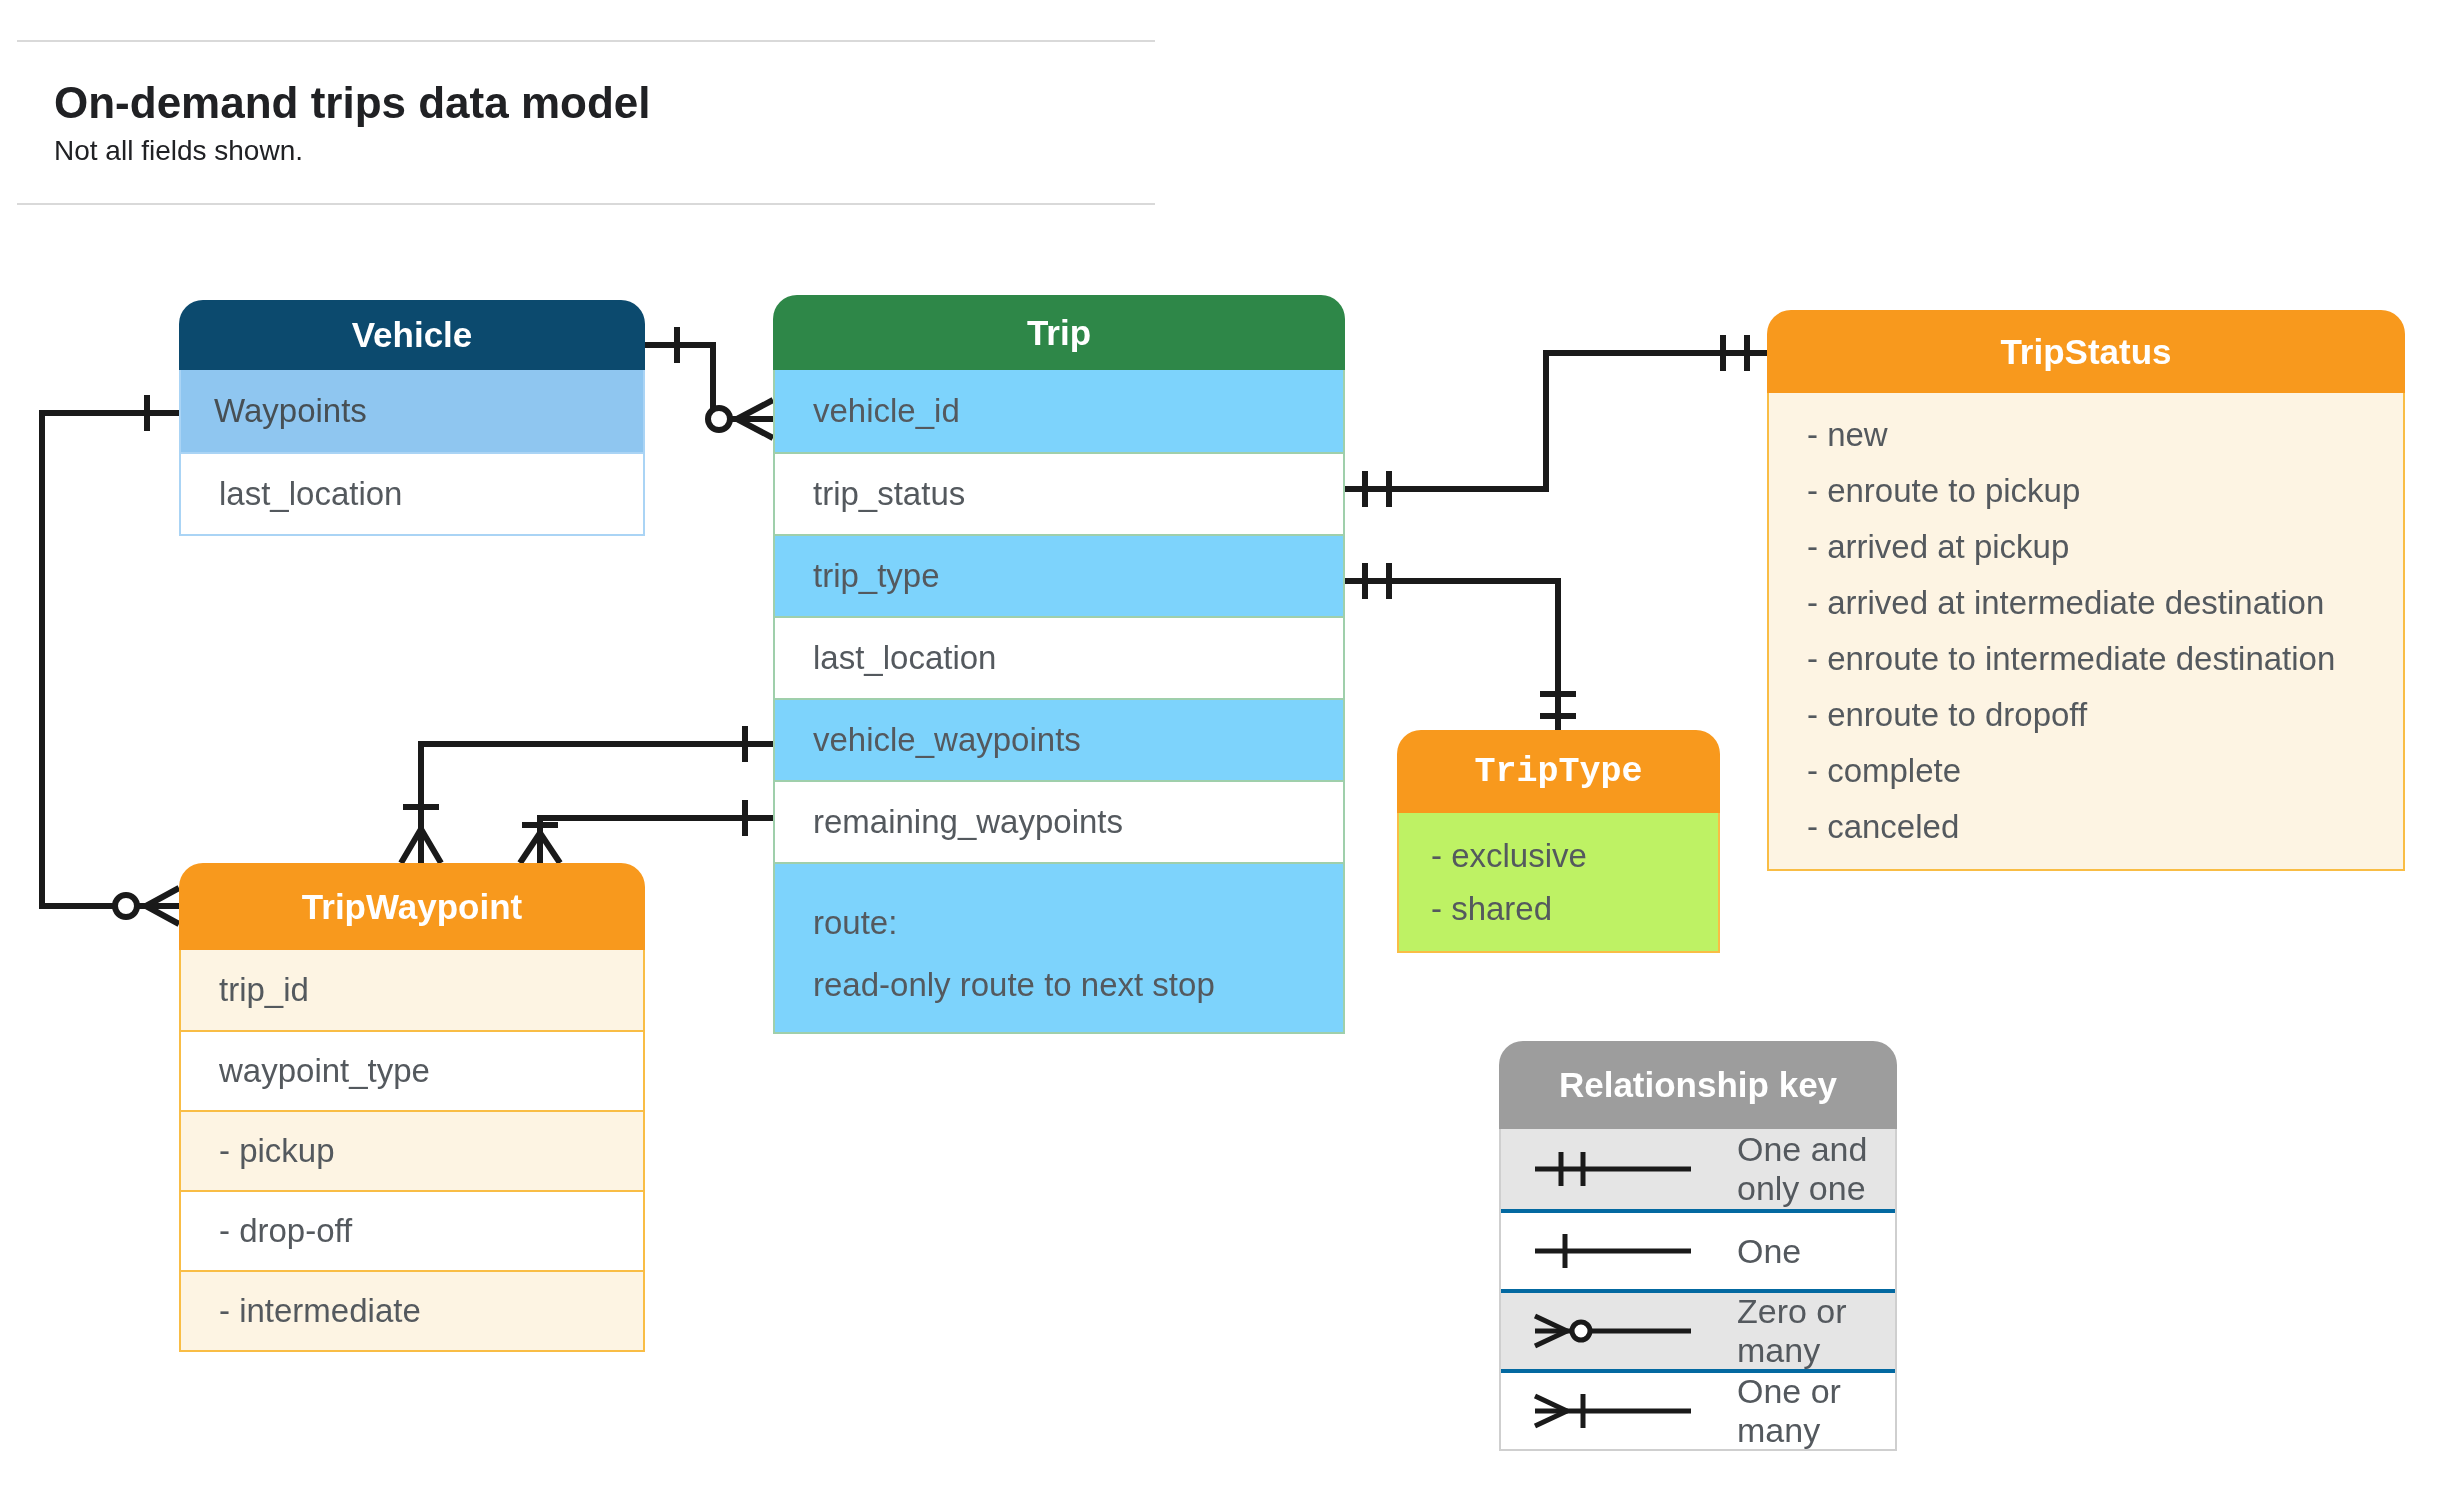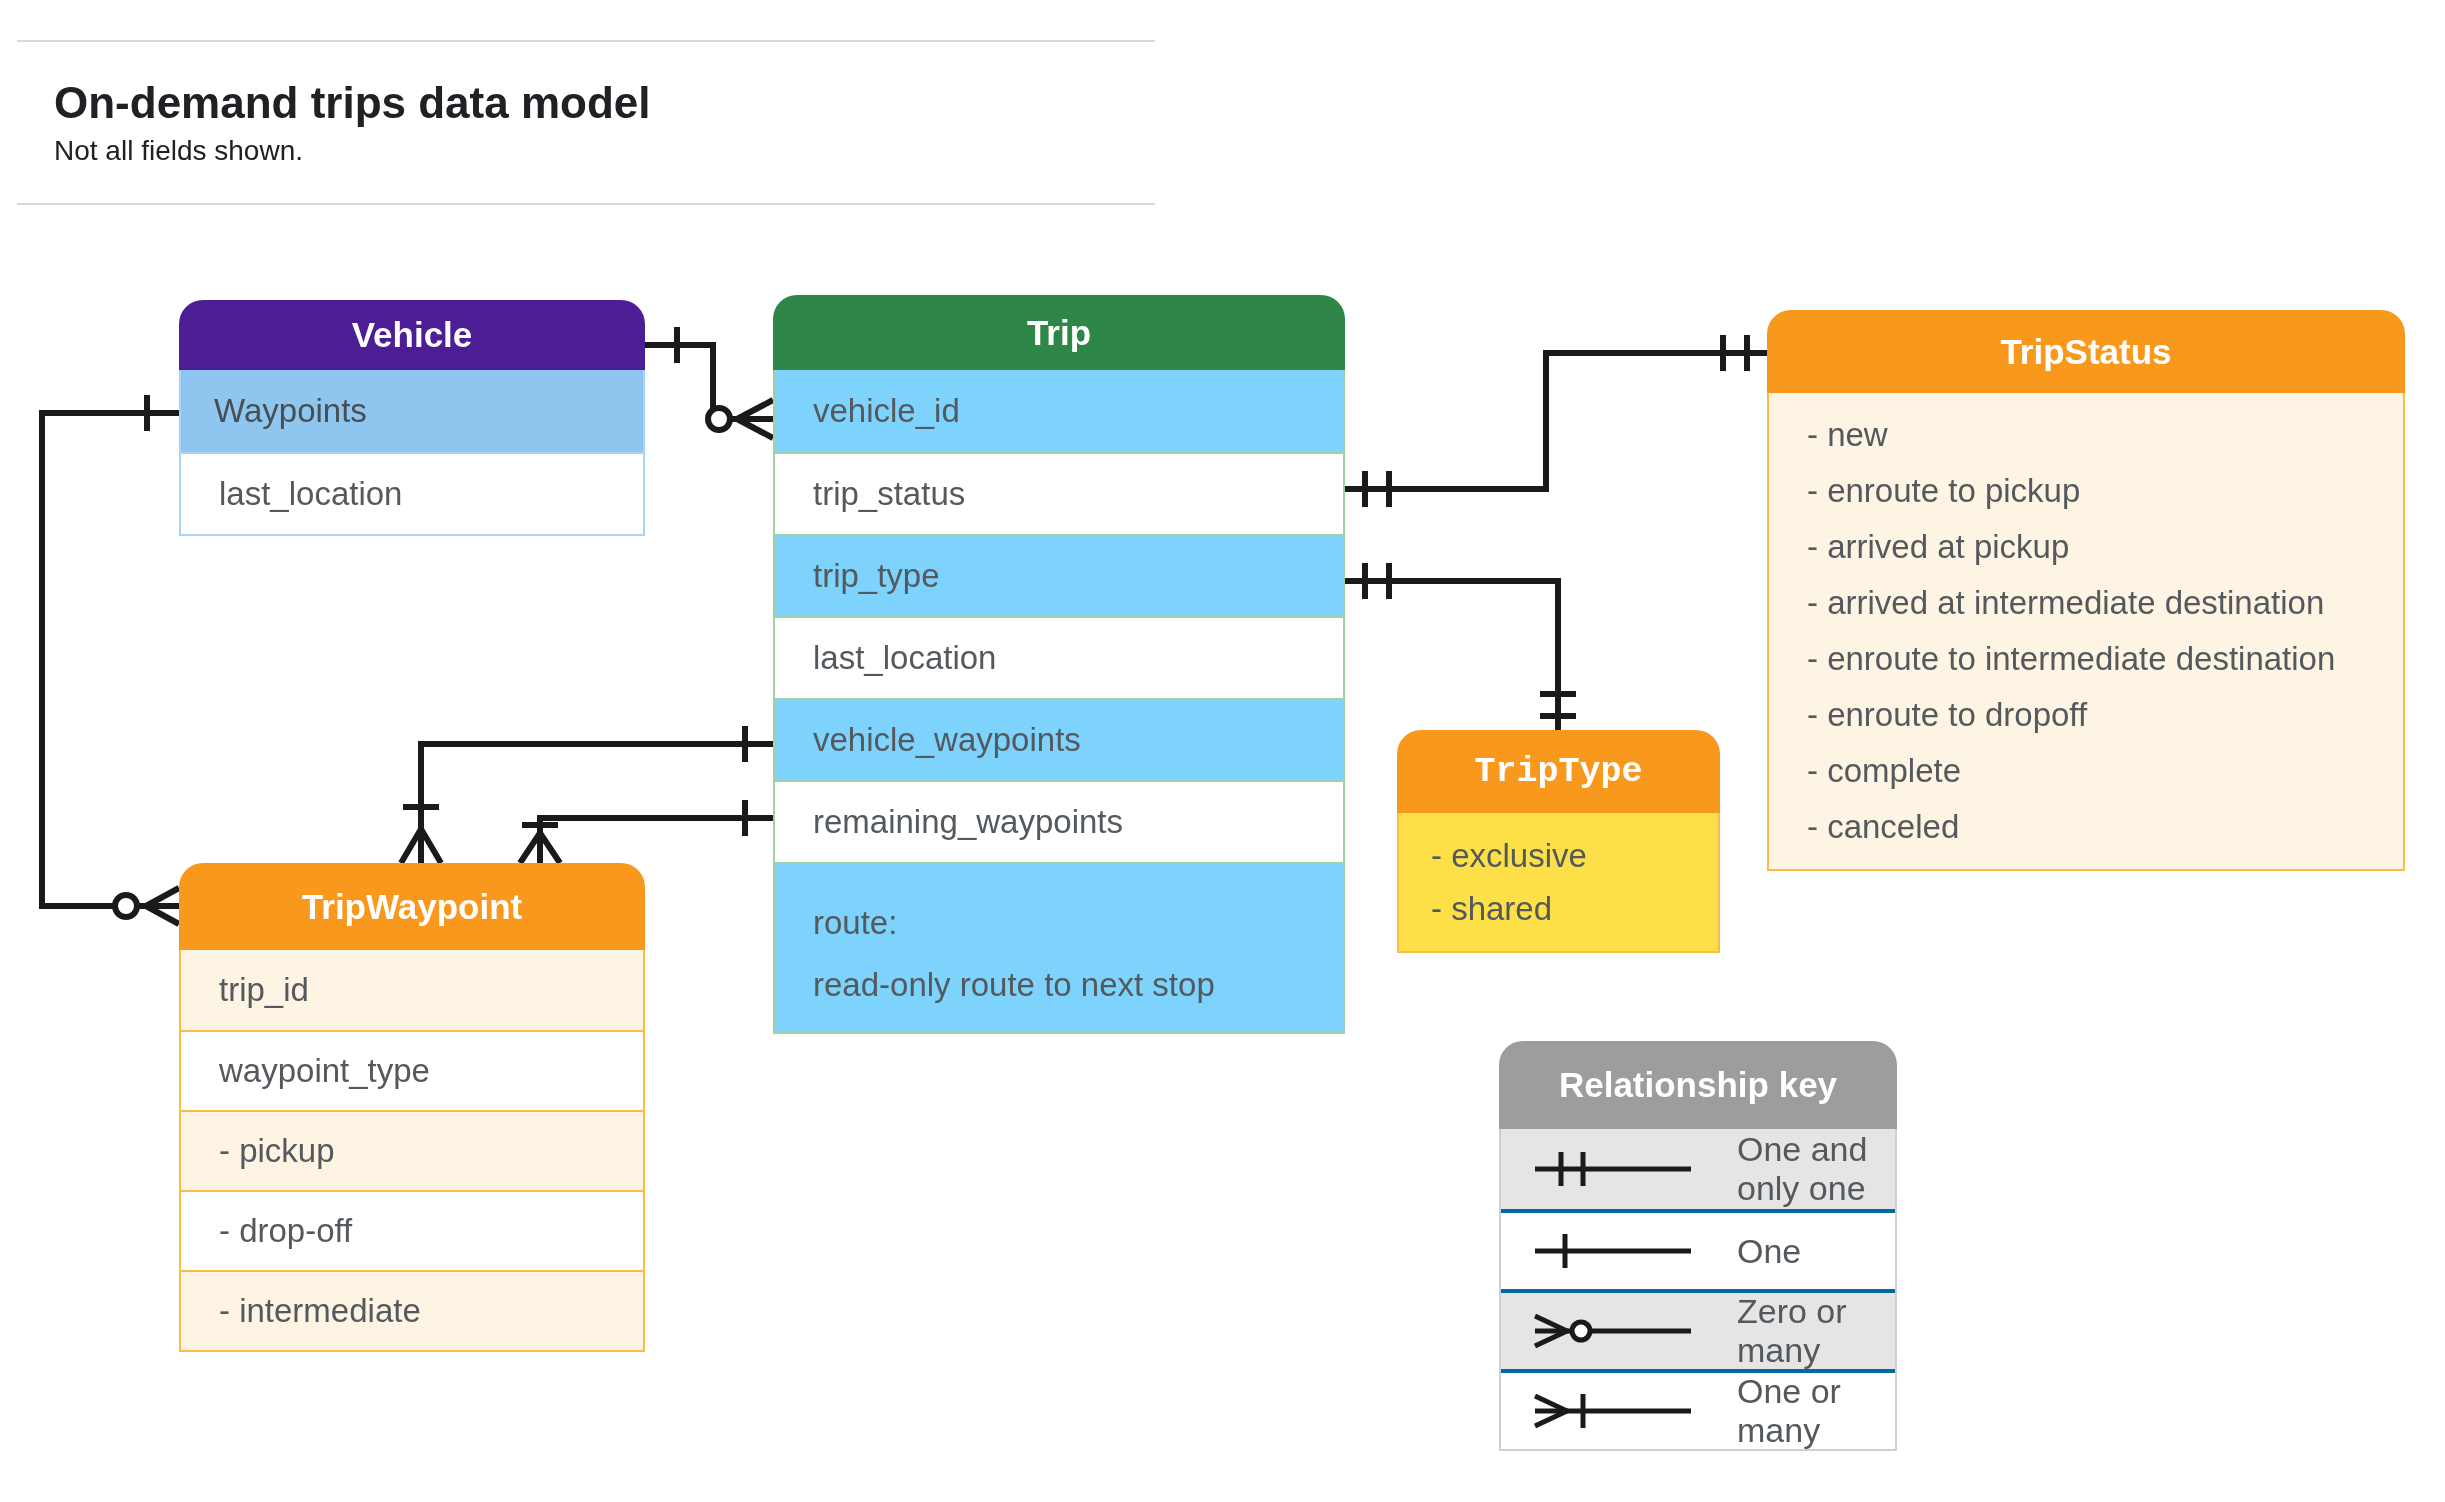--- a/index.html
+++ b/index.html
@@ -39,21 +39,21 @@
     display:flex;align-items:center;
     font-size:33px;color:#54595e;
     padding-left:38px;box-sizing:border-box;
     border-top:2px solid;
   }
   .erow:first-child{border-top:none;}
   .erow.indent{}
 
   
   #entity-vehicle{left:179px;top:300px;width:466px;}
-  #entity-vehicle .hdr{height:70px;background:#4c1d95;}
+  #entity-vehicle .hdr{height:70px;background:#0c4a6e;}
   #entity-vehicle .body{border-color:#aad4f5;}
   #entity-vehicle .erow{border-color:#aad4f5;height:82px;}
   #entity-vehicle .erow.alt{background:#8fc6f0;color:#474f54;padding-left:33px;}
 
   
   #entity-trip{left:773px;top:295px;width:572px;}
   #entity-trip .hdr{height:75px;background:#2e8748;}
   #entity-trip .body{border-color:#9fcfab;}
   #entity-trip .erow{border-color:#9fcfab;height:82px;}
   #entity-trip .erow.alt{background:#7dd3fc;}
@@ -67,21 +67,21 @@
   .orange .erow{border-color:#f9bd45;}
   .orange .erow.alt{background:#fdf4e3;}
 
   #entity-tripstatus{left:1767px;top:310px;width:638px;}
   #entity-tripstatus .hdr{height:83px;}
   #entity-tripstatus .list{padding:14px 0 14px 38px;background:#fdf4e3;}
   #entity-tripstatus .item{font-size:33px;color:#54595e;line-height:56px;}
 
   #entity-triptype{left:1397px;top:730px;width:323px;}
   #entity-triptype .hdr{height:83px;font-family:Liberation Mono, monospace;}
-  #entity-triptype .list{padding:16px 0 16px 32px;background:#fde047;}
+  #entity-triptype .list{padding:16px 0 16px 32px;background:#bef264;}
   #entity-triptype .item{font-size:33px;color:#54595e;line-height:53px;}
 
   #entity-tripwaypoint{left:179px;top:863px;width:466px;}
   #entity-tripwaypoint .hdr{height:87px;}
   #entity-tripwaypoint .erow{height:80px;}
 
   
   #legend{left:1499px;top:1041px;width:398px;}
   #legend .hdr{height:88px;background:#9d9d9d;border-radius:24px 24px 0 0;}
   #legend .body{border-color:#cfcfcf;}

